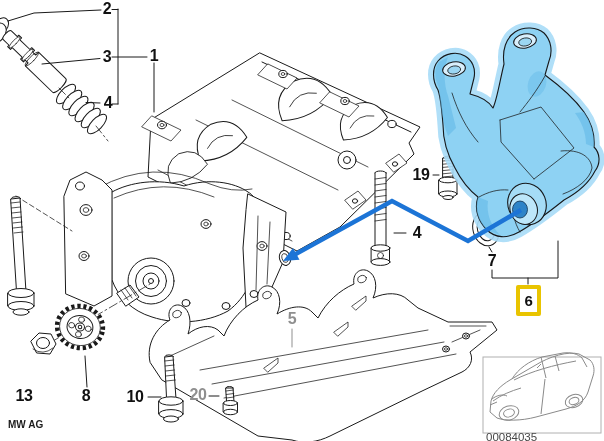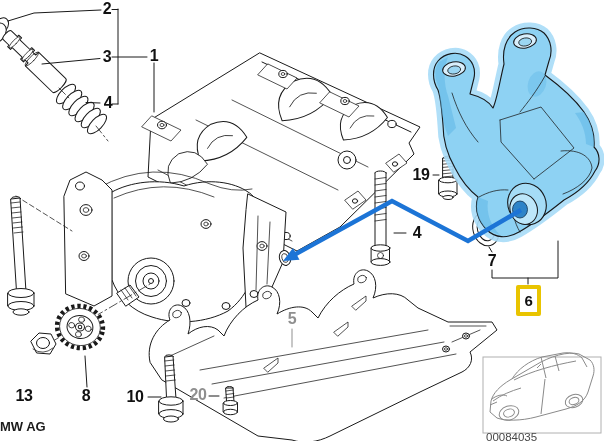--- a/index.html
+++ b/index.html
@@ -12,21 +12,21 @@
   .dash{stroke-dasharray:5 3;}
   .dashdot{stroke-dasharray:9 3 2 3;}
   .carln{stroke:#8a8a8a;stroke-width:1;fill:none;stroke-linejoin:round;}
   .callout{position:absolute;transform:translate(-50%,-50%);font-weight:bold;font-size:16px;
            color:#111;line-height:1;cursor:pointer;z-index:5;letter-spacing:-0.5px;}
   .callout.muted{color:var(--muted-label,#8f8f8f);}
   .sel-box{position:absolute;left:516px;top:285px;width:25px;height:31px;box-sizing:border-box;
            background:#fff;border:4px solid var(--selection-box,#e9c400);border-radius:2px;
            display:flex;align-items:center;justify-content:center;z-index:6;cursor:pointer;}
   .sel-box span{font-weight:bold;font-size:15px;color:#111;letter-spacing:-0.5px;}
-  .watermark{position:absolute;left:0px;top:419px;font-weight:bold;font-size:13px;color:#1c1c1c;z-index:4;}
+  .watermark{position:absolute;left:0px;top:419px;font-weight:bold;font-size:10px;color:#1c1c1c;z-index:4;padding-left:8px;}
   .imgnum{position:absolute;left:486px;top:431px;font-size:11.5px;color:#474747;z-index:4;}
 </style>
 </head>
 <body>
 
 <div id="stage">
 
 <svg id="art" width="604" height="441" viewBox="0 0 604 441">
 
   <g>

